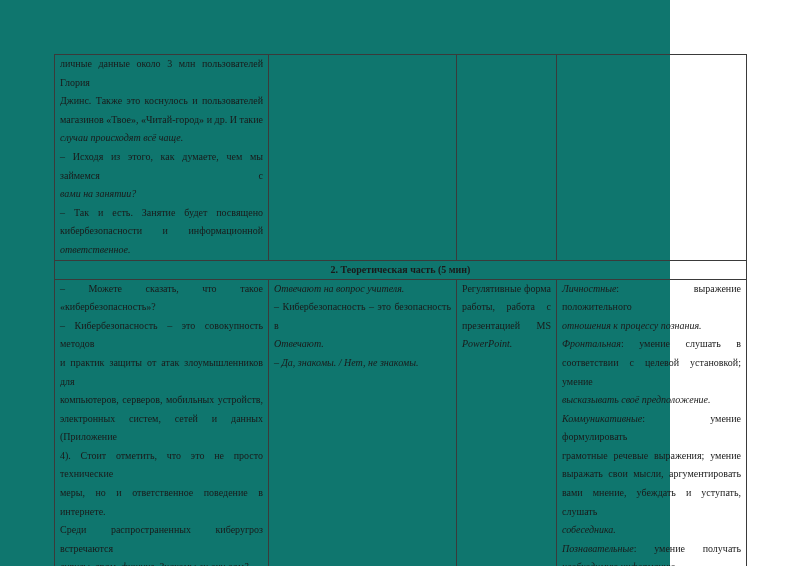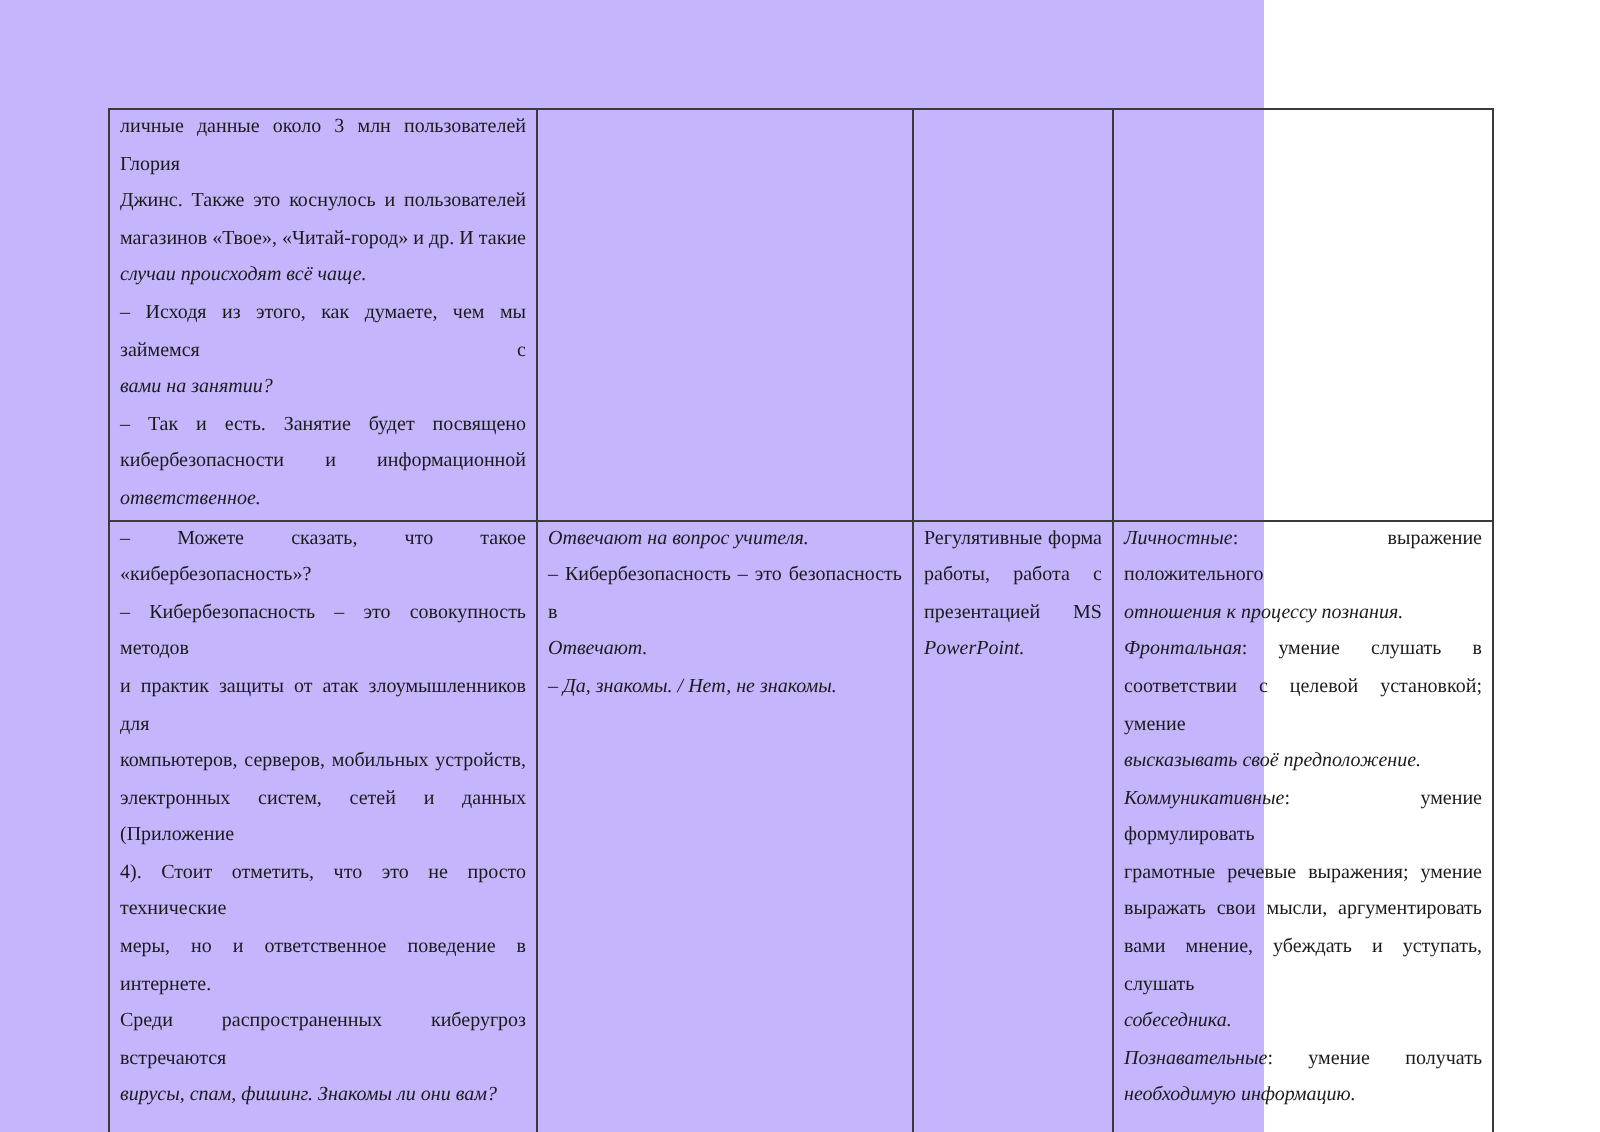--- a/index.html
+++ b/index.html
@@ -12,21 +12,22 @@
       height: 566px;
       position: relative;
       overflow: hidden;
       font-family: "Liberation Serif", "DejaVu Serif", serif;
       color: #1a1a1a;
     }
     .page {
       position: absolute;
       left: 0; top: 0;
       width: 632px; height: 566px;
-      background: #c4b5fd;
+      background: #0f766e;
+      padding-left: 38px;
     }
     table.lesson {
       position: absolute;
       left: 54px;
       top: 54px;
       width: 692px;
       border-collapse: collapse;
       table-layout: fixed;
       font-size: 10px;
       line-height: 18.6px;
@@ -79,20 +80,23 @@
           <p class="j">вами на занятии?</p>
           <p class="jl">– Так и есть. Занятие будет посвящено</p>
           <p class="jl">кибербезопасности и информационной</p>
           <p class="j">ответственное.</p>
         </td>
         <td></td>
         <td></td>
         <td></td>
       </tr>
 
+      <tr class="section">
+        <td colspan="4">2. Теоретическая часть (5 мин)</td>
+      </tr>
 
       <tr class="r3">
         <td>
           <p class="jl">– Можете сказать, что такое «кибербезопасность»?</p>
           <p class="jl">– Кибербезопасность – это совокупность методов</p>
           <p class="jl">и практик защиты от атак злоумышленников для</p>
           <p class="jl">компьютеров, серверов, мобильных устройств,</p>
           <p class="jl">электронных систем, сетей и данных (Приложение</p>
           <p class="jl">4). Стоит отметить, что это не просто технические</p>
           <p class="jl">меры, но и ответственное поведение в интернете.</p>

